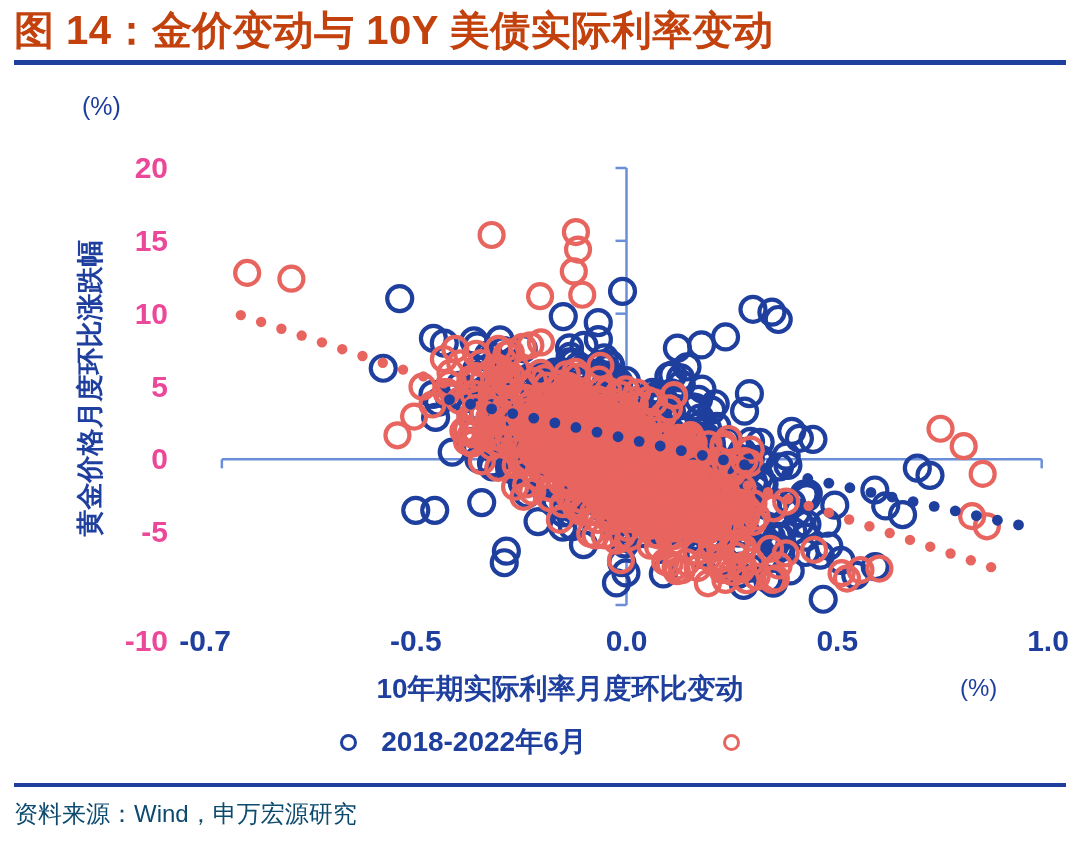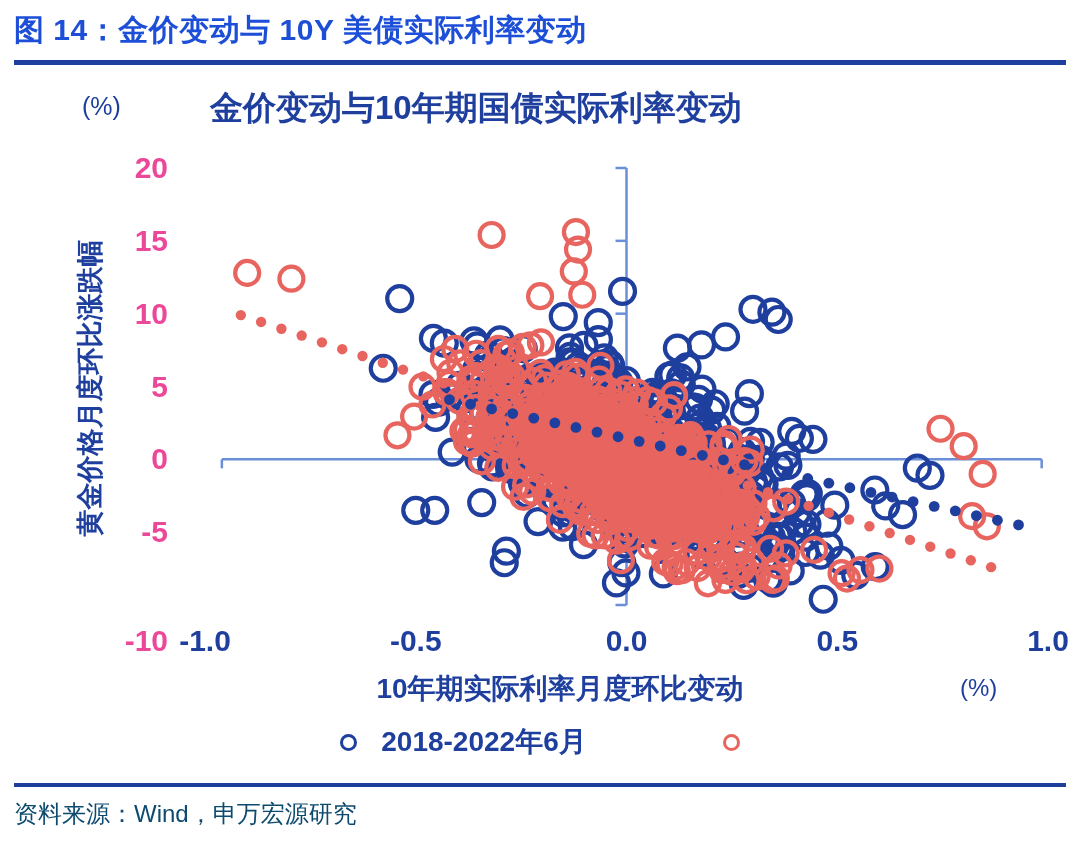--- a/index.html
+++ b/index.html
@@ -18,23 +18,23 @@
 
   
   #figure-header {
     position: absolute;
     left: 14px;
     top: 8px;
     width: 1052px;
     height: 62px;
   }
   #figure-title {
-    font-size: 30px;
+    font-size: 40px;
     font-weight: bold;
-    color: #1d4ed8;
+    color: #c2410c;
     letter-spacing: 0.5px;
     line-height: 44px;
     white-space: nowrap;
   }
   #header-rule {
     position: absolute;
     left: 0;
     top: 52px;
     width: 1052px;
     height: 5px;
@@ -202,21 +202,20 @@
 <body>
 
 <div id="figure-header">
   <div id="figure-title">图 14：金价变动与 10Y 美债实际利率变动</div>
   <div id="header-rule"></div>
 </div>
 
 <div id="chart-area">
 
   <div id="y-unit-label">(%)</div>
-  <div id="chart-title">金价变动与10年期国债实际利率变动</div>
   <div id="y-axis-title">黄金价格月度环比涨跌幅</div>
 
   <div id="y-tick-wrap">
       <div class="y-tick-label" style="top: 83px;">20</div>
       <div class="y-tick-label" style="top: 155.833px;">15</div>
       <div class="y-tick-label" style="top: 228.667px;">10</div>
       <div class="y-tick-label" style="top: 301.5px;">5</div>
       <div class="y-tick-label" style="top: 374.333px;">0</div>
       <div class="y-tick-label" style="top: 447.167px;">-5</div>
       <div class="y-tick-label" style="top: 520px; margin-top: 36px;">-10</div>
@@ -1856,21 +1855,21 @@
           <circle cx="754.20" cy="436.32" r="5.4" fill="#1f3f9e"></circle>
           <circle cx="775.27" cy="440.96" r="5.4" fill="#1f3f9e"></circle>
           <circle cx="796.35" cy="445.60" r="5.4" fill="#1f3f9e"></circle>
           <circle cx="817.42" cy="450.24" r="5.4" fill="#1f3f9e"></circle>
           <circle cx="838.50" cy="454.88" r="5.4" fill="#1f3f9e"></circle>
         </g>
       </svg>
   </div>
 
   <div id="x-tick-wrap">
-      <div class="x-tick-label" style="left: 145px;">-1.0</div>
+      <div class="x-tick-label" style="left: 145px;">-0.7</div>
       <div class="x-tick-label" style="left: 355.75px;">-0.5</div>
       <div class="x-tick-label" style="left: 566.5px;">0.0</div>
       <div class="x-tick-label" style="left: 777.25px;">0.5</div>
       <div class="x-tick-label" style="left: 988px;">1.0</div>
     </div>
 
   <div id="x-axis-title">10年期实际利率月度环比变动</div>
   <div id="x-unit-label">(%)</div>
 
   <div id="legend">

